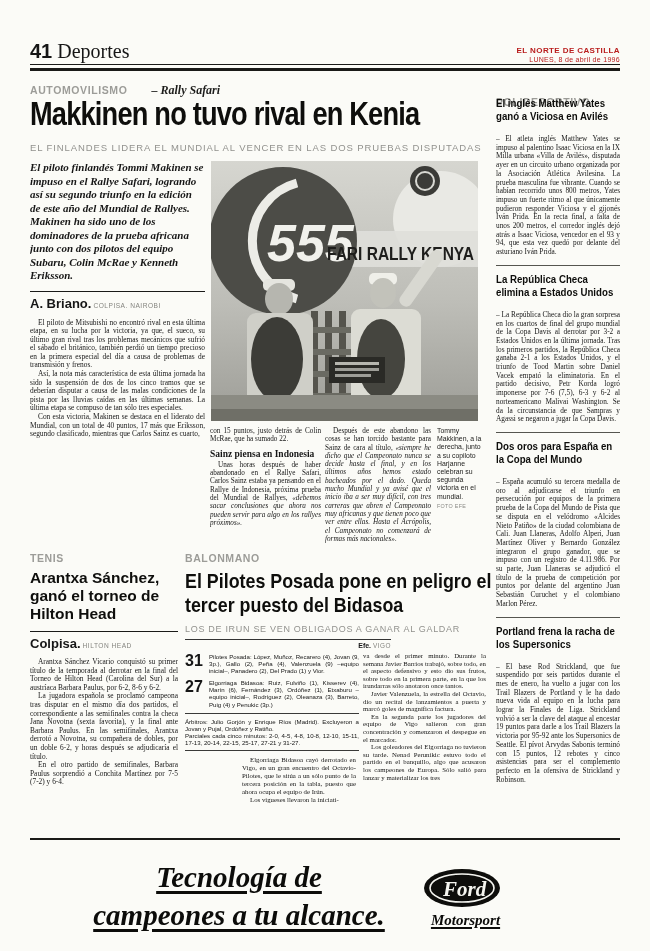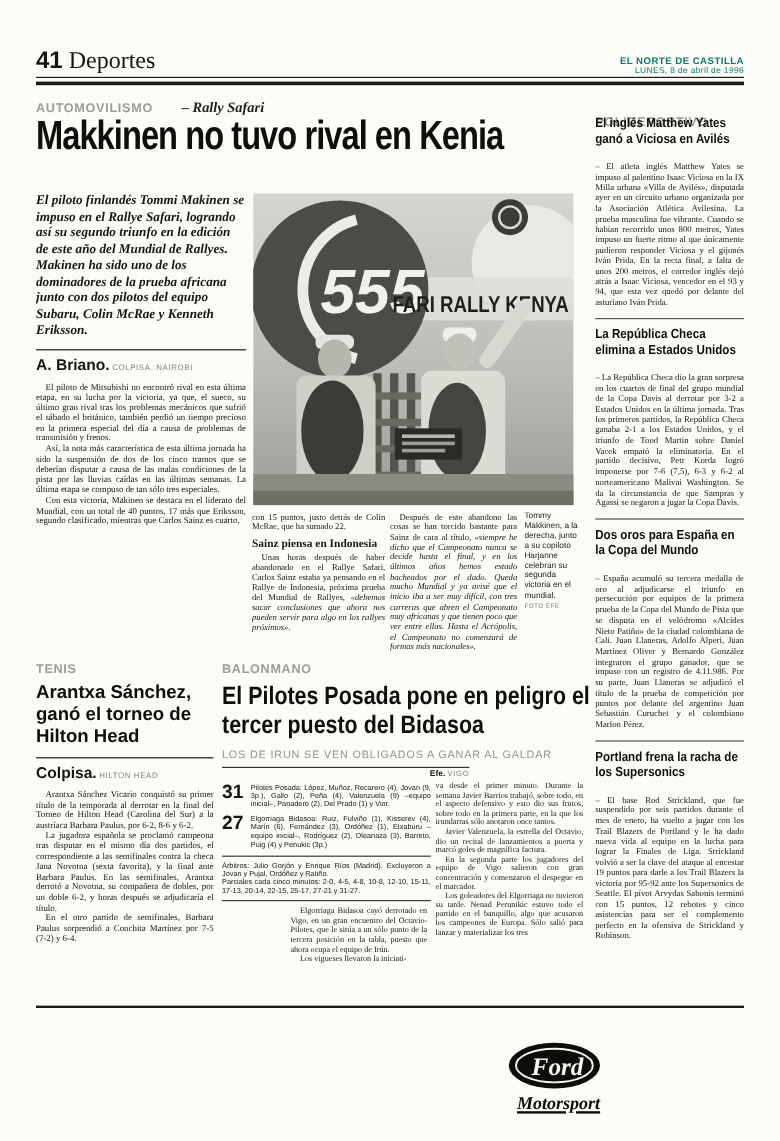--- a/index.html
+++ b/index.html
@@ -6,21 +6,21 @@
   .page {
     position:relative; width:650px; height:951px; margin:0 auto;
     background:#fbfbf7; color:#161616; overflow:hidden;
     font-family:"Liberation Serif", serif;
   }
   .abs { position:absolute; }
 
   
   .hdr-pageno { font-family:"Liberation Sans",sans-serif; font-weight:bold; font-size:20px; }
   .hdr-section { font-size:20px; margin-left:5px; }
-  .masthead { text-align:right; color:#0f766e; }
+  .masthead { text-align:right; color:#b91c1c; }
   .masthead .m1 { font-family:"Liberation Sans",sans-serif; font-weight:bold; font-size:8px; letter-spacing:.4px;}
   .masthead .m2 { font-family:"Liberation Sans",sans-serif; font-size:7px; letter-spacing:.3px; margin-top:1px;}
   .rule { background:#1a1a18; }
 
   .kicker { font-family:"Liberation Sans",sans-serif; font-weight:bold; font-size:10.5px; color:#9c9c98; letter-spacing:.6px; }
   .kicker-topic { font-style:italic; font-weight:bold; font-size:12px; color:#1d1d1b; margin-left:24px; }
 
   .hl { font-family:"Liberation Sans",sans-serif; font-weight:bold; color:#0e0e0c; transform-origin:0 0; }
   .hl-main { font-size:34px; line-height:37px; letter-spacing:-1px; width:560px; transform:scaleX(0.8); }
   .deck { font-family:"Liberation Sans",sans-serif; font-size:9.5px; letter-spacing:.9px; color:#92928e; }
@@ -82,20 +82,21 @@
   </div>
   <div class="abs rule" style="left:30px; top:64px; width:590px; height:1px;"></div>
   <div class="abs rule" style="left:30px; top:68px; width:590px; height:3px;"></div>
 
   <div class="abs" style="left:30px; top:80px;">
     <span class="kicker">AUTOMOVILISMO</span><span class="kicker-topic">– Rally Safari</span>
   </div>
   <div class="abs sb-kicker" style="left:496px; top:96px;text-align:right;">POLIDEPORTIVO</div>
 
   <div class="abs hl hl-main" style="left:30px; top:95px;">Makkinen no tuvo rival en Kenia</div>
+  <div class="abs deck" style="left:30px; top:142px;">EL FINLANDES LIDERA EL MUNDIAL AL VENCER EN LAS DOS PRUEBAS DISPUTADAS</div>
 
   <div class="abs" style="left:30px; top:161px; width:175px; height:378px; overflow:hidden;">
     <div class="lead">El piloto finlandés Tommi Makinen se impuso en el Rallye Safari, logrando así su segundo triunfo en la edición de este año del Mundial de Rallyes. Makinen ha sido uno de los dominadores de la prueba africana junto con dos pilotos del equipo Subaru, Colin McRae y Kenneth Eriksson.</div>
     <div class="bl-rule"></div>
     <div class="byline">
       <b>A. Briano.</b>
       <span class="place">COLPISA. NAIROBI</span>
     </div>
     <div class="bt" style="margin-top:8px;">
       <p>El piloto de Mitsubishi no encontró rival en esta última etapa, en su lucha por la victoria, ya que, el sueco, su último gran rival tras los problemas mecánicos que sufrió el sábado el británico, también perdió un tiempo precioso en la primera especial del día a causa de problemas de transmisión y frenos.</p>
@@ -249,20 +250,24 @@
     </div>
     <div class="sb-rule"></div>
     <div>
       <div class="sb-title">Portland frena la racha de los Supersonics</div>
       <div class="sb-body">– El base Rod Strickland, que fue suspendido por seis partidos durante el mes de enero, ha vuelto a jugar con los Trail Blazers de Portland y le ha dado nueva vida al equipo en la lucha para lograr la Finales de Liga. Strickland volvió a ser la clave del ataque al encestar 19 puntos para darle a los Trail Blazers la victoria por 95-92 ante los Supersonics de Seattle. El pívot Arvydas Sabonis terminó con 15 puntos, 12 rebotes y cinco asistencias para ser el complemento perfecto en la ofensiva de Strickland y Robinson.</div>
     </div>
   </div>
 
   <div class="abs rule" style="left:30px; top:838px; width:590px; height:2px;"></div>
 
+  <div class="abs" style="left:78px; top:858px; width:322px; text-align:center;">
+    <div class="ad-line">Tecnología de</div>
+    <div class="ad-line">campeones a tu alcance.</div>
+  </div>
 
   <div class="abs" style="left:423px; top:868px;">
     <svg width="78" height="40" viewBox="0 0 78 40">
       <ellipse cx="39" cy="20" rx="38" ry="19" fill="#0d0d0b"></ellipse>
       <ellipse cx="39" cy="20" rx="32" ry="14" fill="none" stroke="#f5f5f0" stroke-width="1.6"></ellipse>
       <text x="20" y="28" font-family="Liberation Serif, serif" font-style="italic" font-weight="bold" font-size="21" fill="#f5f5f0">Ford</text>
     </svg>
   </div>
   <div class="abs motorsport" style="left:418px; top:912px; width:95px;">Motorsport</div>
 

